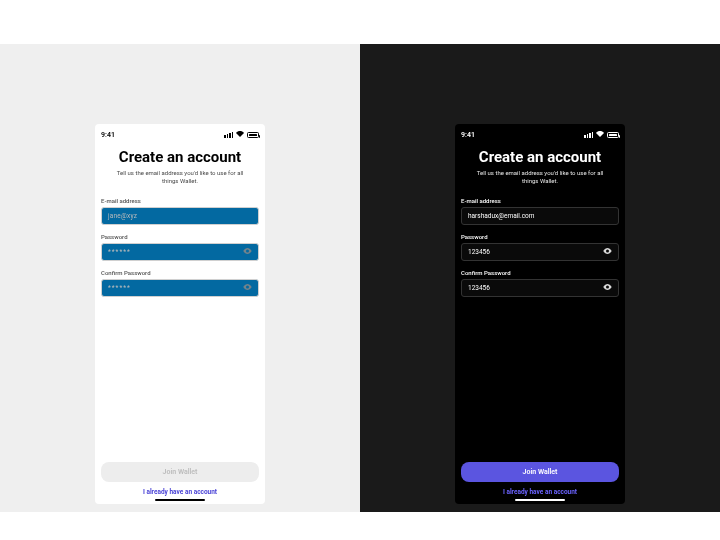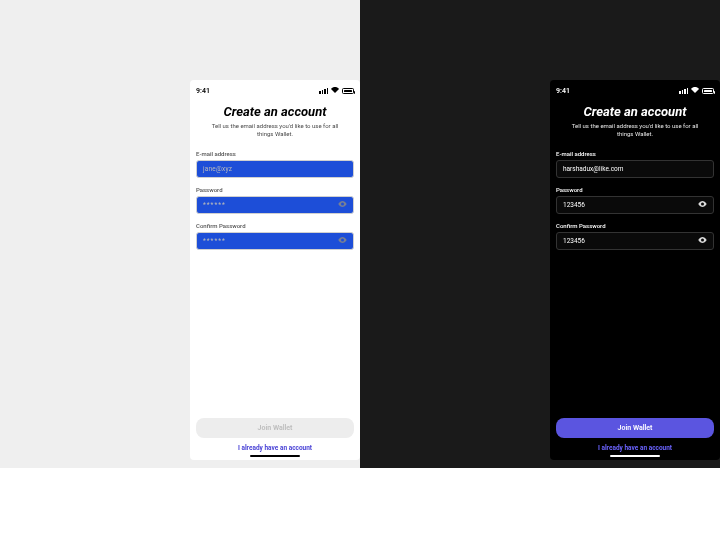--- a/index.html
+++ b/index.html
@@ -1,17 +1,17 @@
 <!DOCTYPE html>
 <html><head>
 <meta charset="utf-8">
 <style>
   * { box-sizing: border-box; margin: 0; padding: 0; font-family: -apple-system, BlinkMacSystemFont, "Segoe UI", Roboto, Helvetica, Arial, sans-serif; }
   body { width: 720px; height: 540px; overflow: hidden; display: flex; }
-  .pane { height: 468px; display: flex; align-items: flex-start; justify-content: flex-end; }
+  .pane { height: 468px; display: flex; align-items: flex-start; justify-content: center; margin-top: 44px; }
   .pane-light { width: 360px; background: #efefef; }
   .pane-dark  { width: 360px; background: #1a1a1a; }
   .phone {
     width: 170px;
     height: 380px;
     margin-top: 80px;
     border-radius: 4px;
     display: flex;
     flex-direction: column;
     position: relative;
@@ -23,32 +23,32 @@
   .statusbar { display: flex; justify-content: space-between; align-items: center; height: 18px; font-size: 7px; font-weight: 600; padding-top:4px;}
   .status-right { display: flex; align-items: center; gap: 3px; }
   .bars { display:inline-flex; align-items:flex-end; gap:1px; }
   .bars span { width:1.5px; background: currentColor; display:inline-block; }
   .bars span:nth-child(1){height:3px} .bars span:nth-child(2){height:4px} .bars span:nth-child(3){height:5px} .bars span:nth-child(4){height:6px}
   .wifi { font-size:7px; }
   .battery { width:12px; height:6px; border:0.7px solid currentColor; border-radius:1.5px; position:relative; }
   .battery::after{content:"";position:absolute;right:-2px;top:1.5px;width:1px;height:3px;background:currentColor;border-radius:0 1px 1px 0;}
   .battery .fill{position:absolute;left:0.6px;top:0.6px;bottom:0.6px;width:80%;background:currentColor;border-radius:0.6px;}
 
-  .title { text-align:center; font-size:13px; font-weight:700; margin-top:6px;font-style:italic; }
+  .title { text-align:center; font-size:15px; font-weight:700; margin-top:6px; }
   .subtitle { text-align:center; font-size:6px; line-height:1.3; margin-top:3px; color:inherit; opacity:0.9; padding:0 10px;}
   .phone.light .subtitle { color:#333; }
   .field-group { margin-top:12px; }
   .field-group + .field-group { margin-top:8px; }
   .label { font-size:6px; font-weight:500; margin-bottom:3px; }
   .phone.light .label { color:#555; }
   .input {
     width:100%; height:18px; border-radius:3px; font-size:6.5px;
     padding:0 6px; display:flex; align-items:center; justify-content:space-between;
   }
-  .phone.light .input { border:0.7px solid #d0d0d0; background:#1d4ed8; color:#bbb; }
+  .phone.light .input { border:0.7px solid #d0d0d0; background:#0369a1; color:#bbb; }
   .phone.dark  .input { border:0.7px solid #333; background:#0a0a0a; color:#fff; }
   .input .placeholder { letter-spacing:0.2px; }
   .input .dots { letter-spacing:1px; }
   .eye { font-size:7px; opacity:0.85; }
   .phone.light .eye { color:#888; }
 
   .spacer { flex:1; }
 
   .cta {
     height:20px; border-radius:8px; display:flex; align-items:center; justify-content:center;
@@ -152,21 +152,21 @@
           </span>
       </span>
     </div>
 
     <div class="title">Create an account</div>
     <div class="subtitle">Tell us the email address you'd like to use for all things Wallet.</div>
 
     <div class="field-group">
       <div class="label">E-mail address</div>
       <div class="input">
-        <span>harshadux@like.com</span>
+        <span>harshadux@email.com</span>
       </div>
     </div>
 
     <div class="field-group">
       <div class="label">Password</div>
       <div class="input">
         <span>123456</span>
         <span class="eye">
           <svg width="9" height="6" viewBox="0 0 24 16">
               <path d="M12 0C5 0 1 8 1 8s4 8 11 8 11-8 11-8S19 0 12 0zm0 12a4 4 0 110-8 4 4 0 010 8z" fill="currentColor"></path>

